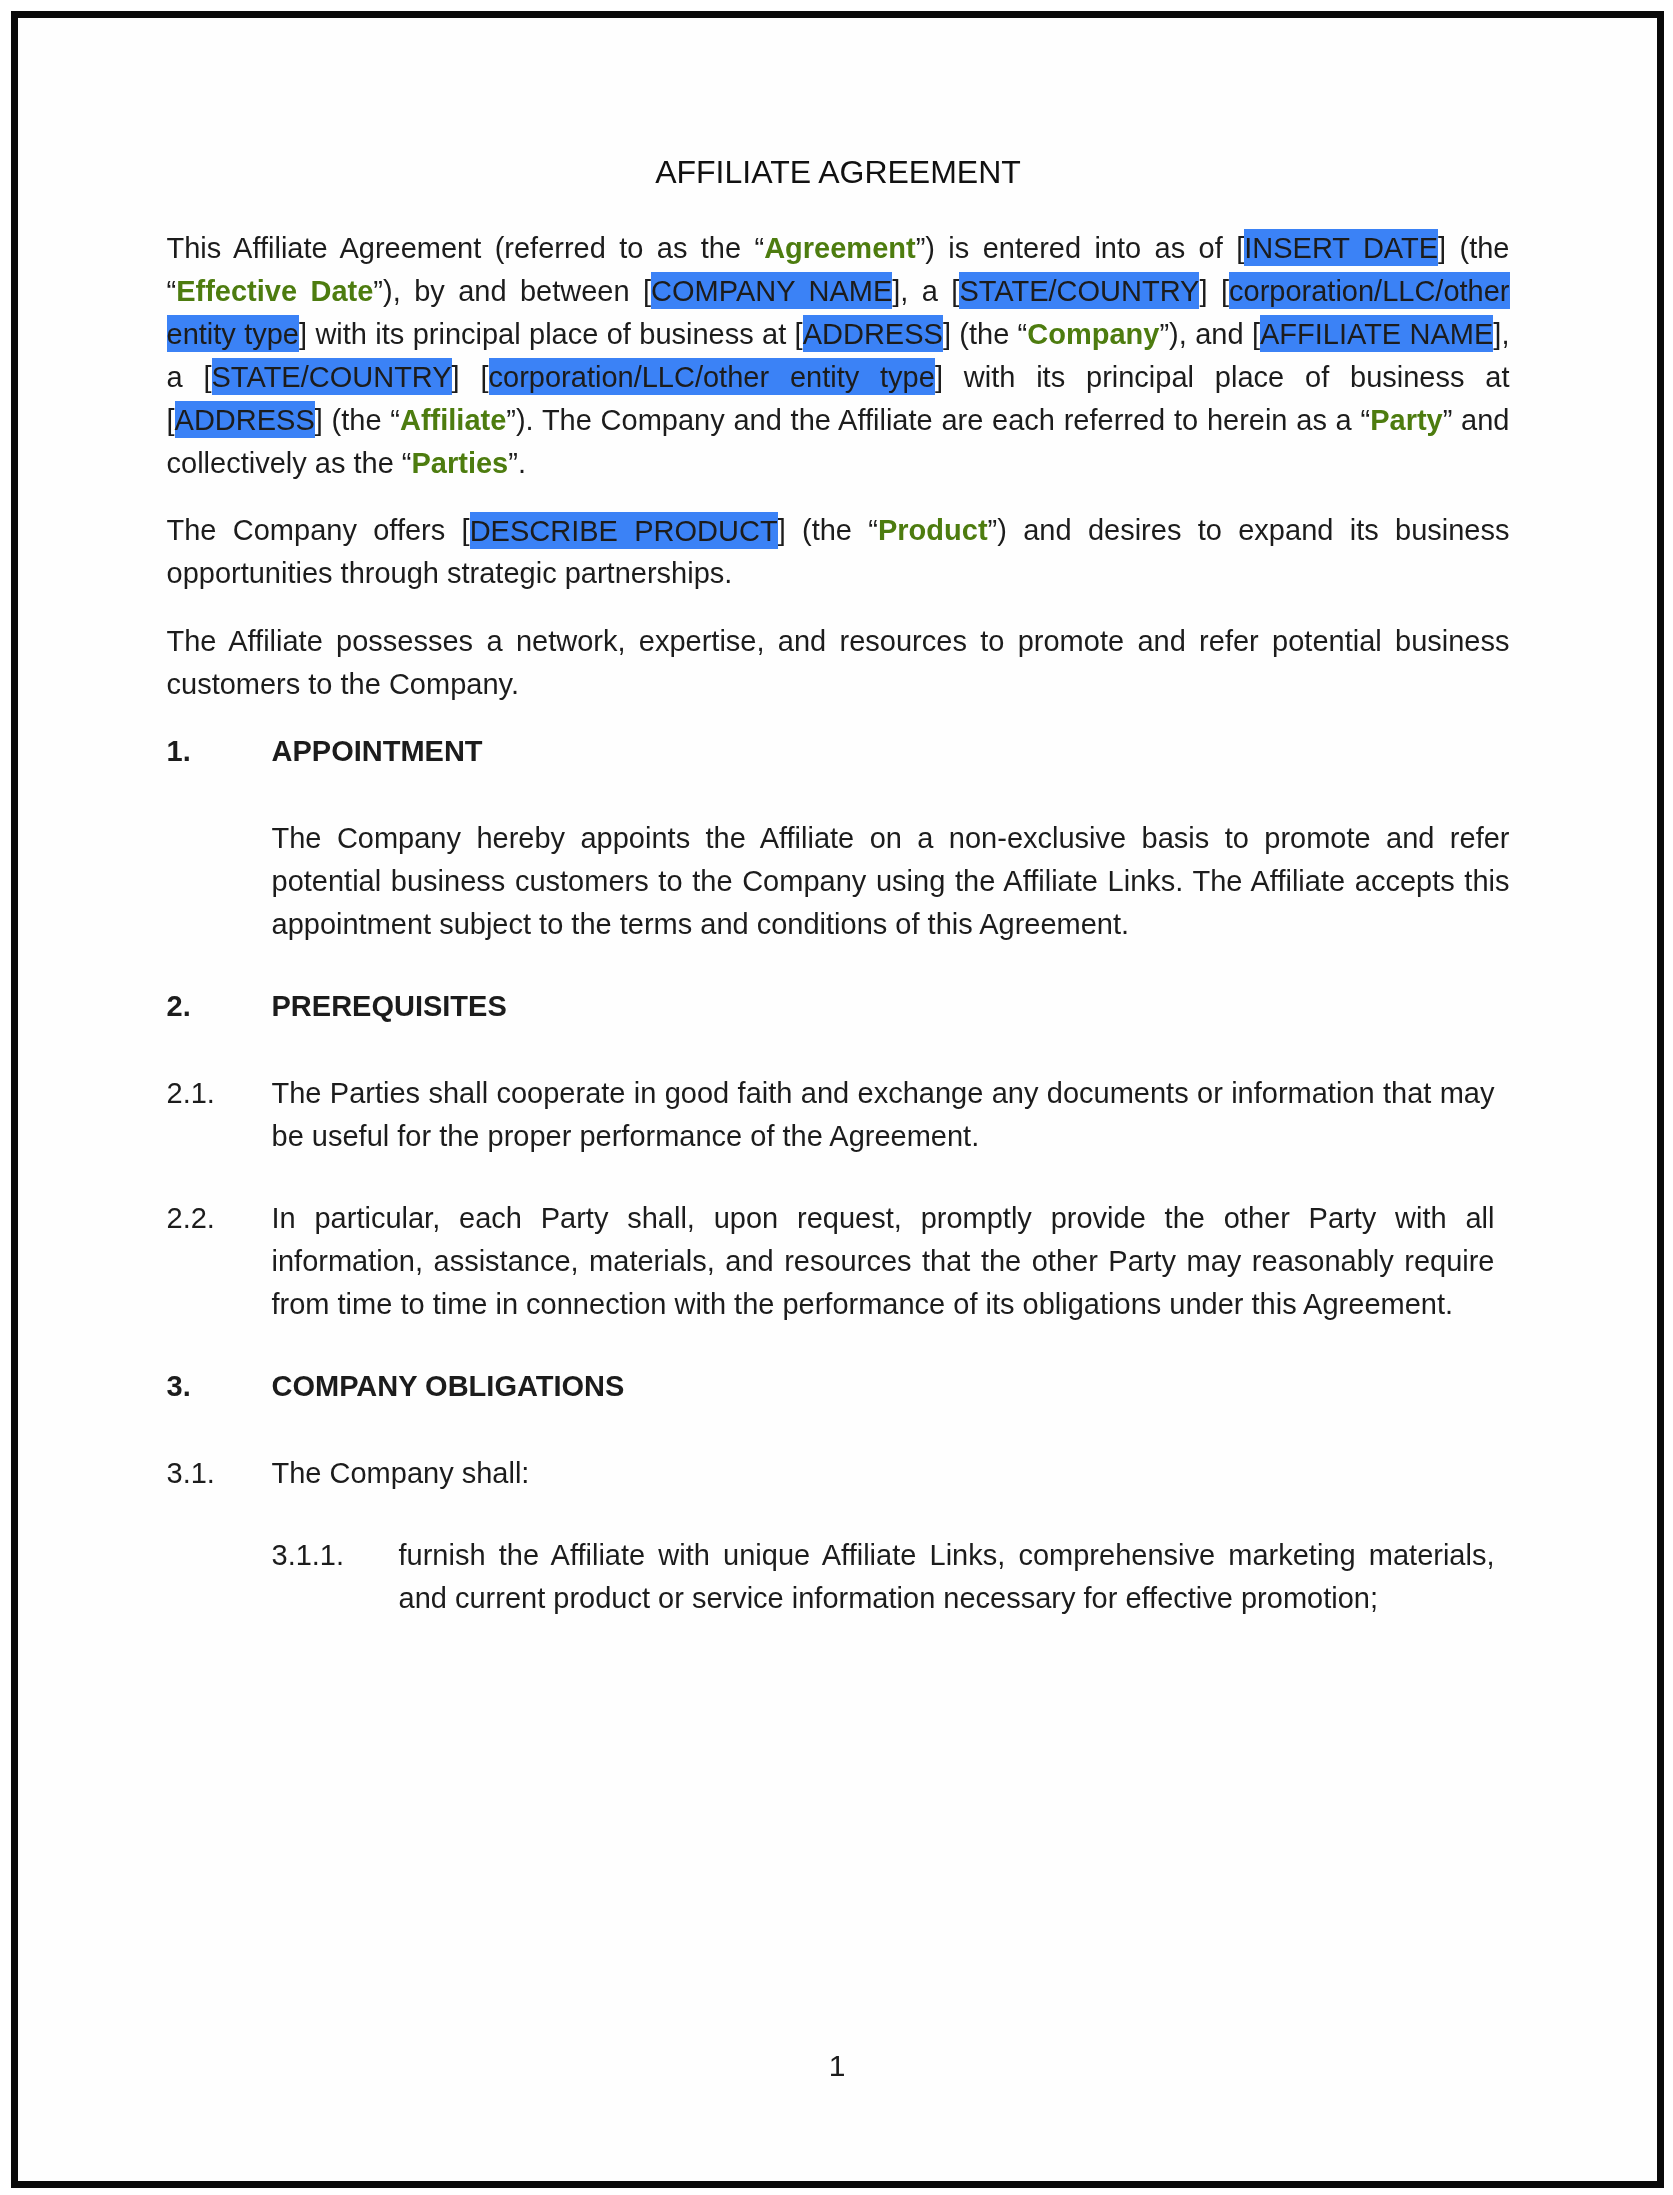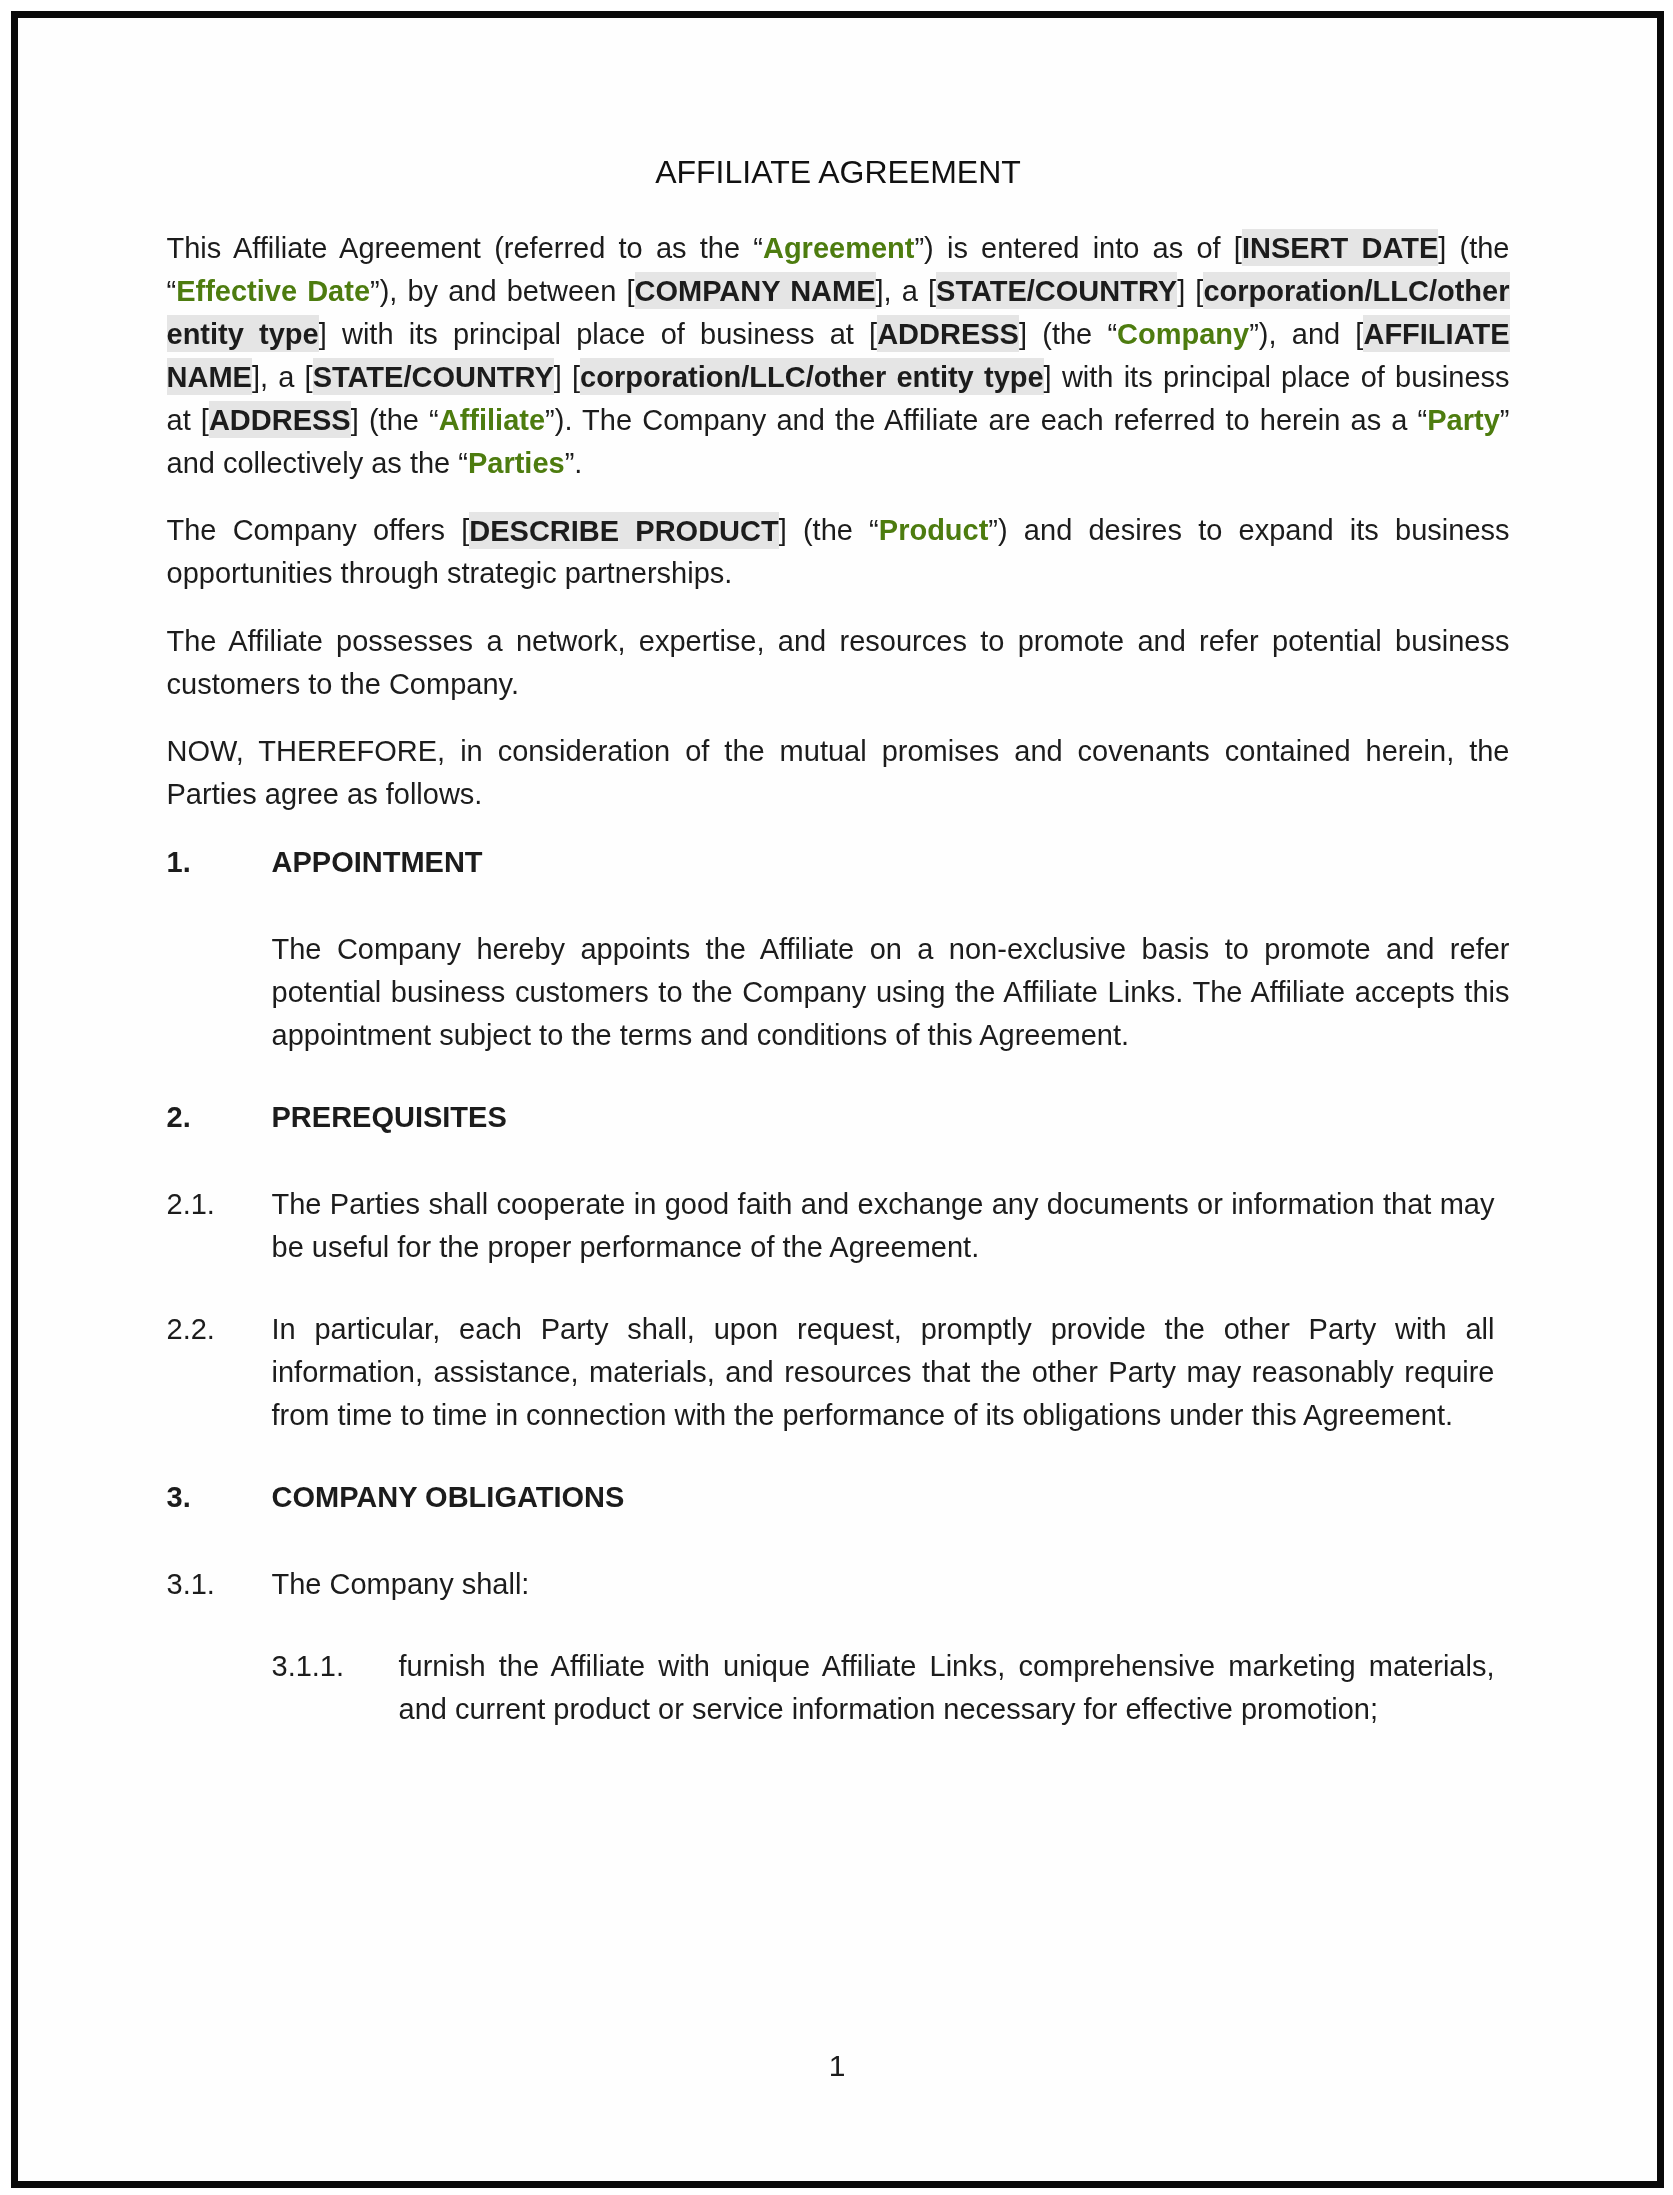--- a/index.html
+++ b/index.html
@@ -46,24 +46,23 @@
   .item {
     display: flex;
     margin: 0 15px 39px 0;
   }
   .num { flex: 0 0 105px; }
   .item.level-2 { margin-left: 105px; }
   .item.level-2 .num { flex: 0 0 127px; }
   .txt { flex: 1; }
   .item .txt { text-align: justify; }
   .hl {
-    background: #e5e5e5;
+    background: #3b82f6;
     padding: 2.6px 0;
     box-decoration-break: clone;
-    font-weight: bold;
     -webkit-box-decoration-break: clone;
   }
   b { color: #4d7c0f; }
   .page-number {
     position: absolute;
     left: 0; right: 0;
     bottom: 98px;
     text-align: center;
     font-size: 30px;
   }
@@ -71,21 +70,20 @@
 </head>
 <body>
 
 <div class="page">
   <div class="content">
     <h1 class="doc-title">AFFILIATE AGREEMENT</h1>
     <div id="doc-body">
         <p class="para"><span>This Affiliate Agreement (referred to as the “</span><b>Agreement</b><span>”) is entered into as of [</span><span class="hl">INSERT DATE</span><span>] (the “</span><b>Effective Date</b><span>”), by and between [</span><span class="hl">COMPANY NAME</span><span>], a [</span><span class="hl">STATE/COUNTRY</span><span>] [</span><span class="hl">corporation/LLC/other entity type</span><span>] with its principal place of business at [</span><span class="hl">ADDRESS</span><span>] (the “</span><b>Company</b><span>”), and [</span><span class="hl">AFFILIATE NAME</span><span>], a [</span><span class="hl">STATE/COUNTRY</span><span>] [</span><span class="hl">corporation/LLC/other entity type</span><span>] with its principal place of business at [</span><span class="hl">ADDRESS</span><span>] (the “</span><b>Affiliate</b><span>”). The Company and the Affiliate are each referred to herein as a “</span><b>Party</b><span>” and collectively as the “</span><b>Parties</b><span>”.</span></p>
         <p class="para"><span>The Company offers [</span><span class="hl">DESCRIBE PRODUCT</span><span>] (the “</span><b>Product</b><span>”) and desires to expand its business opportunities through strategic partnerships.</span></p>
         <p class="para"><span>The Affiliate possesses a network, expertise, and resources to promote and refer potential business customers to the Company.</span></p>
-        <p class="para"><span>NOW, THEREFORE, in consideration of the mutual promises and covenants contained herein, the Parties agree as follows.</span></p>
         <div class="heading-row">
           <span class="num">1.</span>
           <div class="txt">APPOINTMENT</div>
         </div>
         <p class="para indent-1"><span>The Company hereby appoints the Affiliate on a non-exclusive basis to promote and refer potential business customers to the Company using the Affiliate Links. The Affiliate accepts this appointment subject to the terms and conditions of this Agreement.</span></p>
         <div class="heading-row">
           <span class="num">2.</span>
           <div class="txt">PREREQUISITES</div>
         </div>
         <div class="item">

